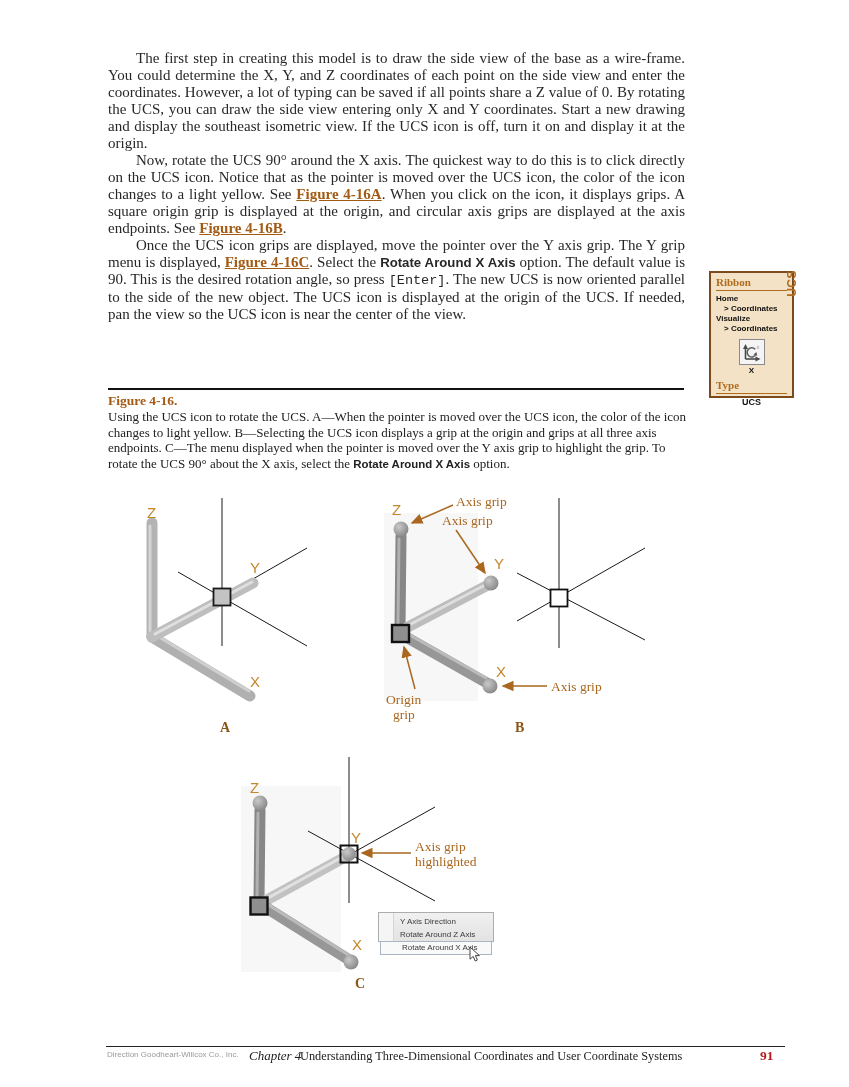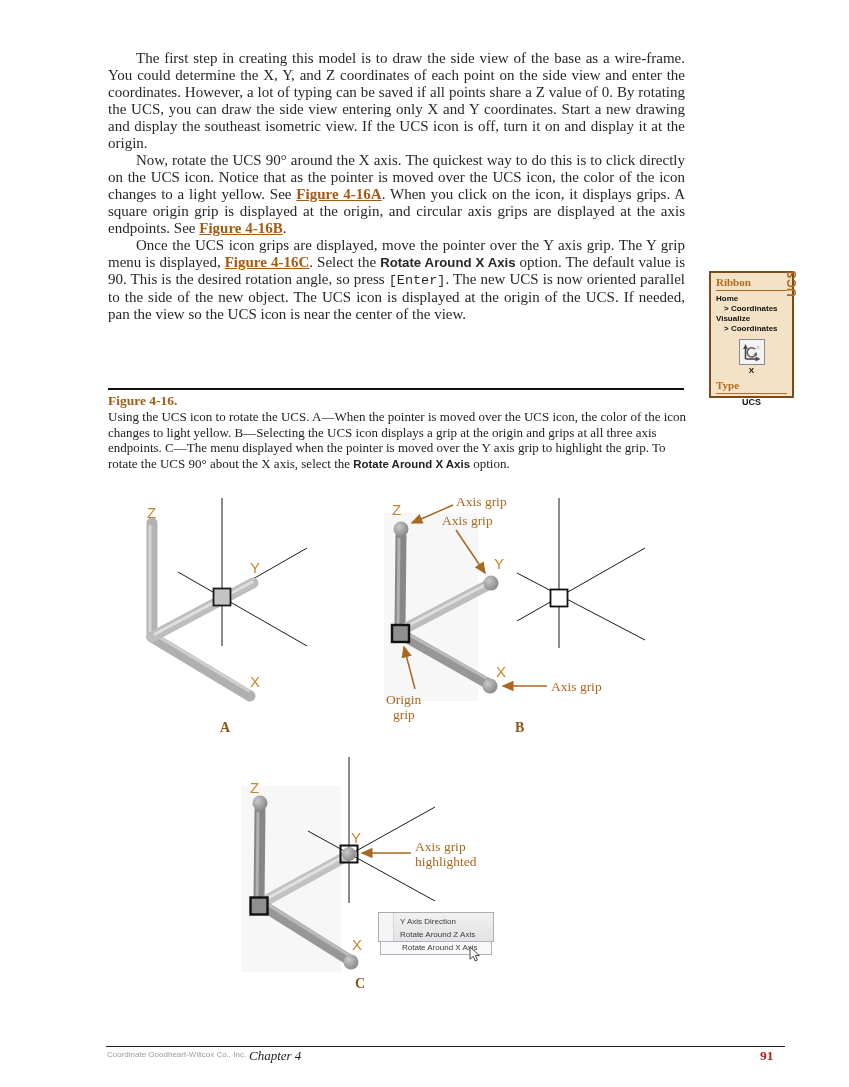--- a/index.html
+++ b/index.html
@@ -212,17 +212,18 @@
     <div class="menu-item">Y Axis Direction</div>
     <div class="menu-item">Rotate Around Z Axis</div>
     <div class="menu-item highlighted">Rotate Around X Axis</div>
     <svg class="menu-cursor" width="12" height="16" viewBox="0 0 12 16">
       <path d="M1 0 L1 12.2 L4.2 9.4 L6.2 14 L8.4 13 L6.4 8.6 L10.4 8.6 Z" fill="#fff" stroke="#444" stroke-width="1"></path>
     </svg>
   </div>
   <div class="diag-letter" style="left:355px; top:976px;">C</div>
 
   <div class="footer-rule"></div>
-  <span class="footer-copyright">Coordinate Goodheart-Willcox Co., Inc.</span>
+  <span class="footer-copyright">Direction Goodheart-Willcox Co., Inc.</span>
   <span class="footer-chapter">Chapter 4</span>
+  <span class="footer-title">Understanding Three-Dimensional Coordinates and User Coordinate Systems</span>
   <span class="footer-page">91</span>
 
 </div>
 
 </body></html>

